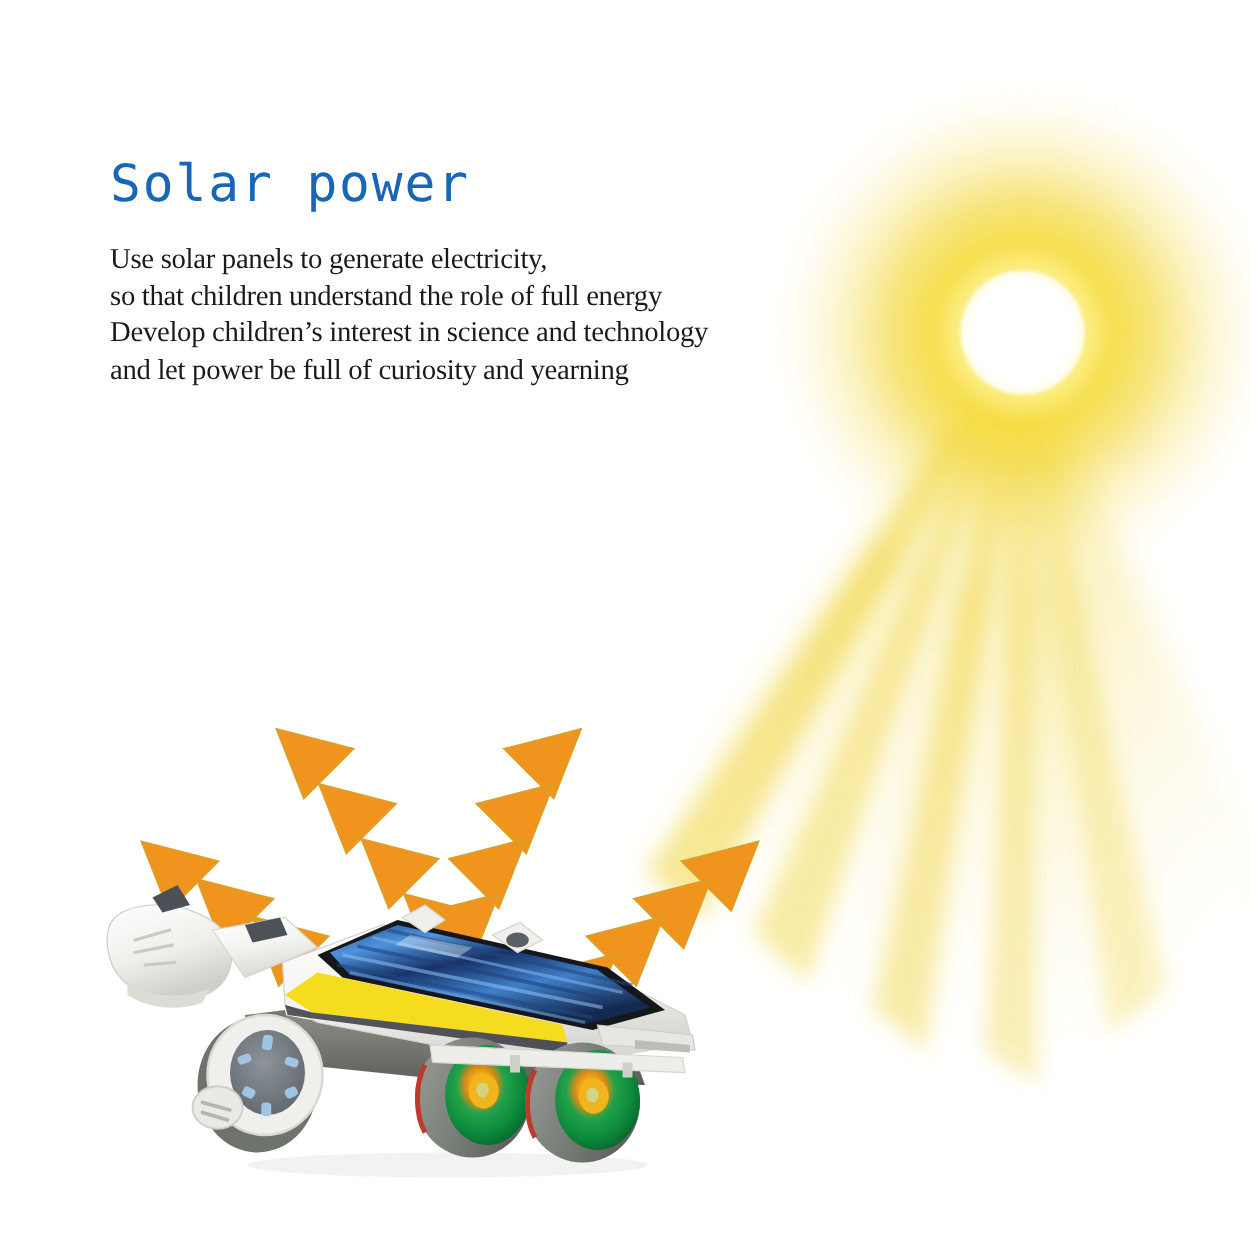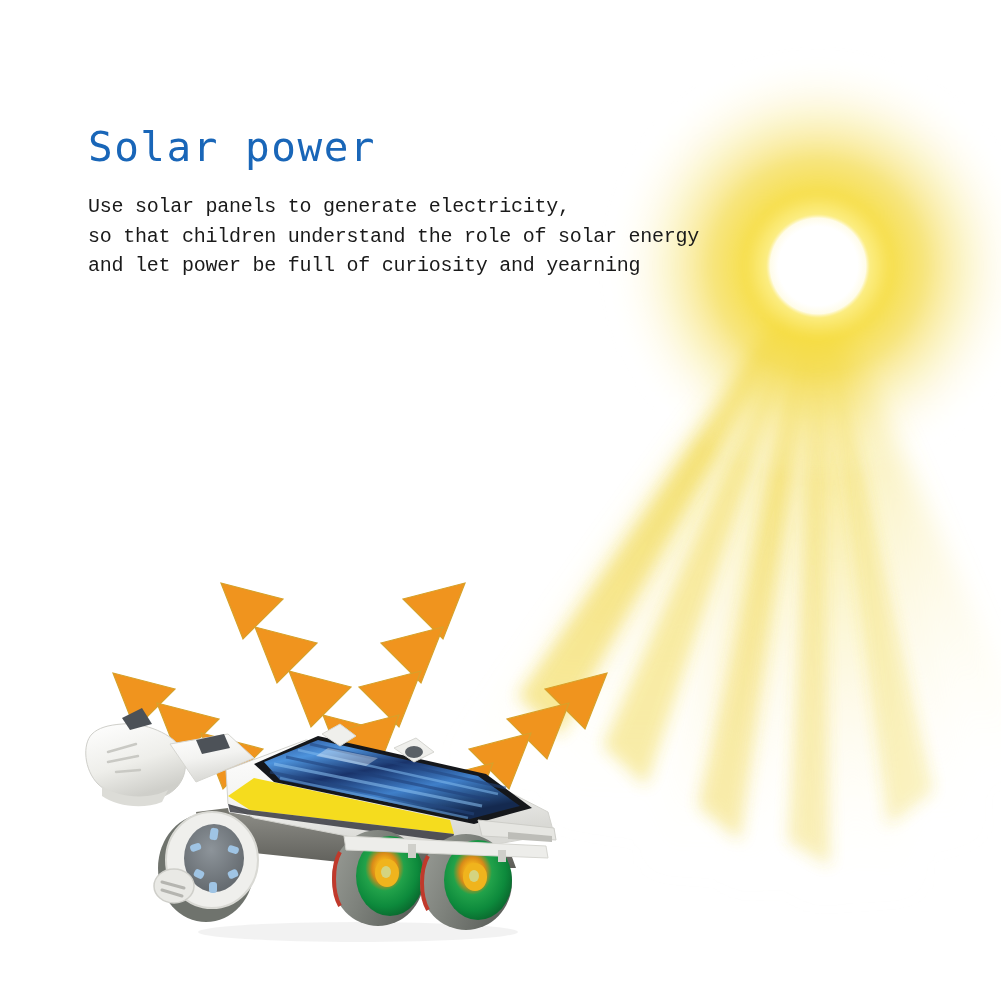--- a/index.html
+++ b/index.html
@@ -36,22 +36,22 @@
     font-family: "DejaVu Sans Mono", "Liberation Mono", monospace;
     font-size: 41px;
     font-weight: 400;
     letter-spacing: 1.5px;
     color: #1966b8;
     line-height: 1.05;
     white-space: pre;
   }
   #bodytext {
     margin-top: 23px;
-    font-family: Liberation Mono, monospace;
-    font-size: 20px;
+    font-family: Liberation Serif, serif;
+    font-size: 23px;
     font-weight: 400;
     line-height: 29.5px;
     color: #1a1a1a;
     letter-spacing: -0.25px;
   }
   #bodytext .line { display: block; white-space: pre; }
 
   
   #car {
     position: absolute;
@@ -141,21 +141,22 @@
 
     <ellipse cx="818" cy="266" rx="215" ry="215" fill="url(#sunGlow)" filter="url(#blurSm)"></ellipse>
 
     <circle cx="818" cy="266" r="52" fill="url(#sunCore)"></circle>
   </svg>
 
   <div id="textblock">
     <div id="heading">Solar power</div>
     <div id="bodytext">
       <span class="line">Use solar panels to generate electricity,</span>
-      <span class="line">so that children understand the role of solar energy</span>
+      <span class="line">so that children understand the role of full energy</span>
+      <span class="line">Develop children’s interest in science and technology</span>
       <span class="line">and let power be full of curiosity and yearning</span>
     </div>
   </div>
 
   <svg id="arrows" viewBox="0 0 520 260" width="520" height="260" aria-hidden="true">
     <defs>
       <g id="arwR">
 
         <polygon points="0,0 62,16 22,56" fill="#f0941e" stroke="#d7a12b" stroke-width="1.2"></polygon>
       </g>

